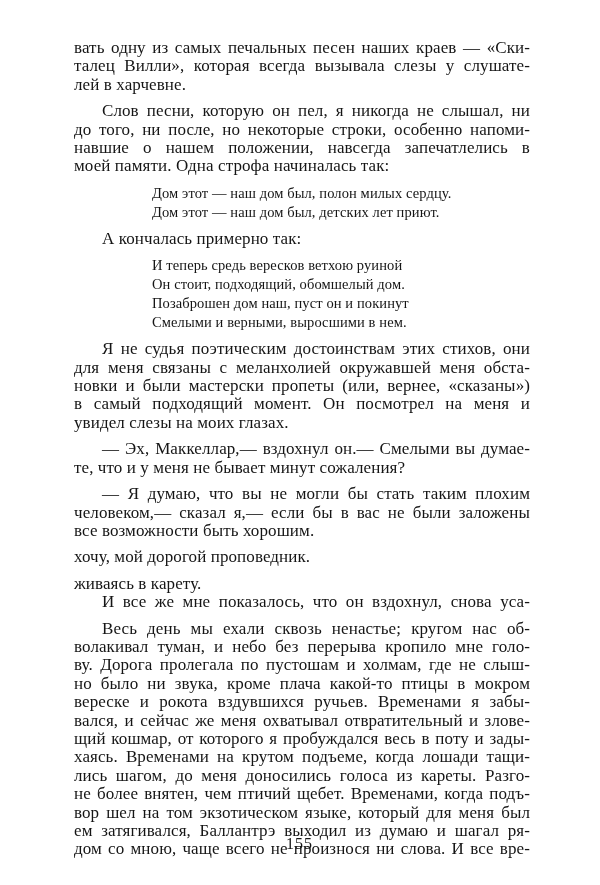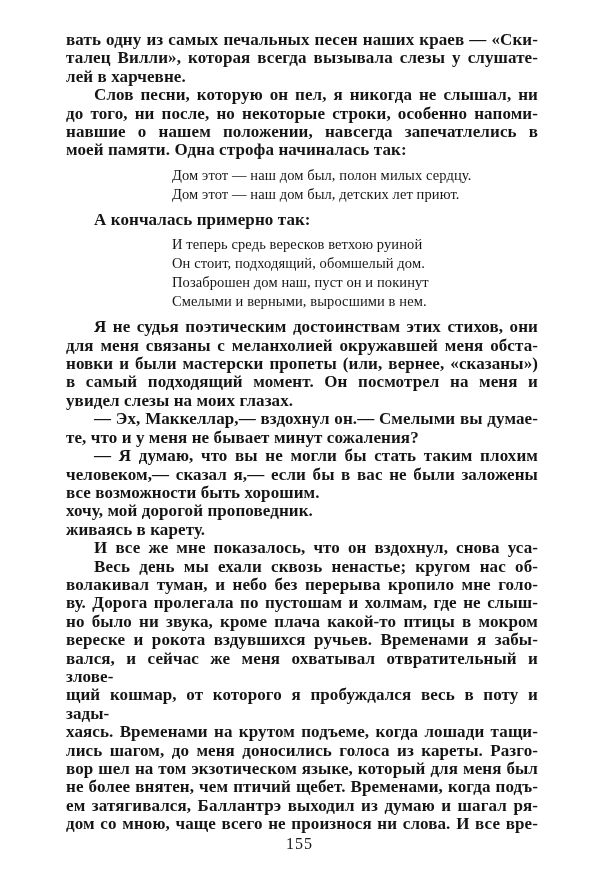--- a/index.html
+++ b/index.html
@@ -14,41 +14,40 @@
     position: relative;
     font-family: "Liberation Serif", "DejaVu Serif", serif;
     color: #151515;
   }
   .page {
     position: absolute;
     top: 31px;
     left: 66px;
     width: 472px;
   }
-  .para { margin: 0; font-weight: bold; }
+  .para { margin: 8px; }
   .line {
     font-size: 17px;
     line-height: 18.4px;
     text-align: justify;
     text-align-last: justify;
     white-space: normal;
     letter-spacing: 0.1px;
   }
   .line.last { text-align-last: left; }
   .line.indent { padding-left: 28px; }
   .verse {
     margin: 6px 0 7px 0;
     padding-left: 86px;
   }
   .verse .line {
     font-size: 14.5px;
     line-height: 19px;
     text-align: left;
     text-align-last: left;
-    margin-left: 20px;
   }
   .page-number {
     position: absolute;
     left: 0;
     top: 835px;
     width: 599px;
     text-align: center;
     font-size: 16px;
     letter-spacing: 1px;
     color: #151515;
@@ -109,21 +108,21 @@
       <div class="para">
         <div class="line indent">Весь день мы ехали сквозь ненастье; кругом нас об-</div>
         <div class="line">волакивал туман, и небо без перерыва кропило мне голо-</div>
         <div class="line">ву. Дорога пролегала по пустошам и холмам, где не слыш-</div>
         <div class="line">но было ни звука, кроме плача какой-то птицы в мокром</div>
         <div class="line">вереске и рокота вздувшихся ручьев. Временами я забы-</div>
         <div class="line">вался, и сейчас же меня охватывал отвратительный и злове-</div>
         <div class="line">щий кошмар, от которого я пробуждался весь в поту и зады-</div>
         <div class="line">хаясь. Временами на крутом подъеме, когда лошади тащи-</div>
         <div class="line">лись шагом, до меня доносились голоса из кареты. Разго-</div>
+        <div class="line">не более внятен, чем птичий щебет. Временами, когда подъ-</div>
         <div class="line">вор шел на том экзотическом языке, который для меня был</div>
-        <div class="line">не более внятен, чем птичий щебет. Временами, когда подъ-</div>
         <div class="line">ем затягивался, Баллантрэ выходил из думаю и шагал ря-</div>
         <div class="line">дом со мною, чаще всего не произнося ни слова. И все вре-</div>
       </div>
     </div>
 </main>
 
 <div class="page-number">155</div>
 
 </body></html>

